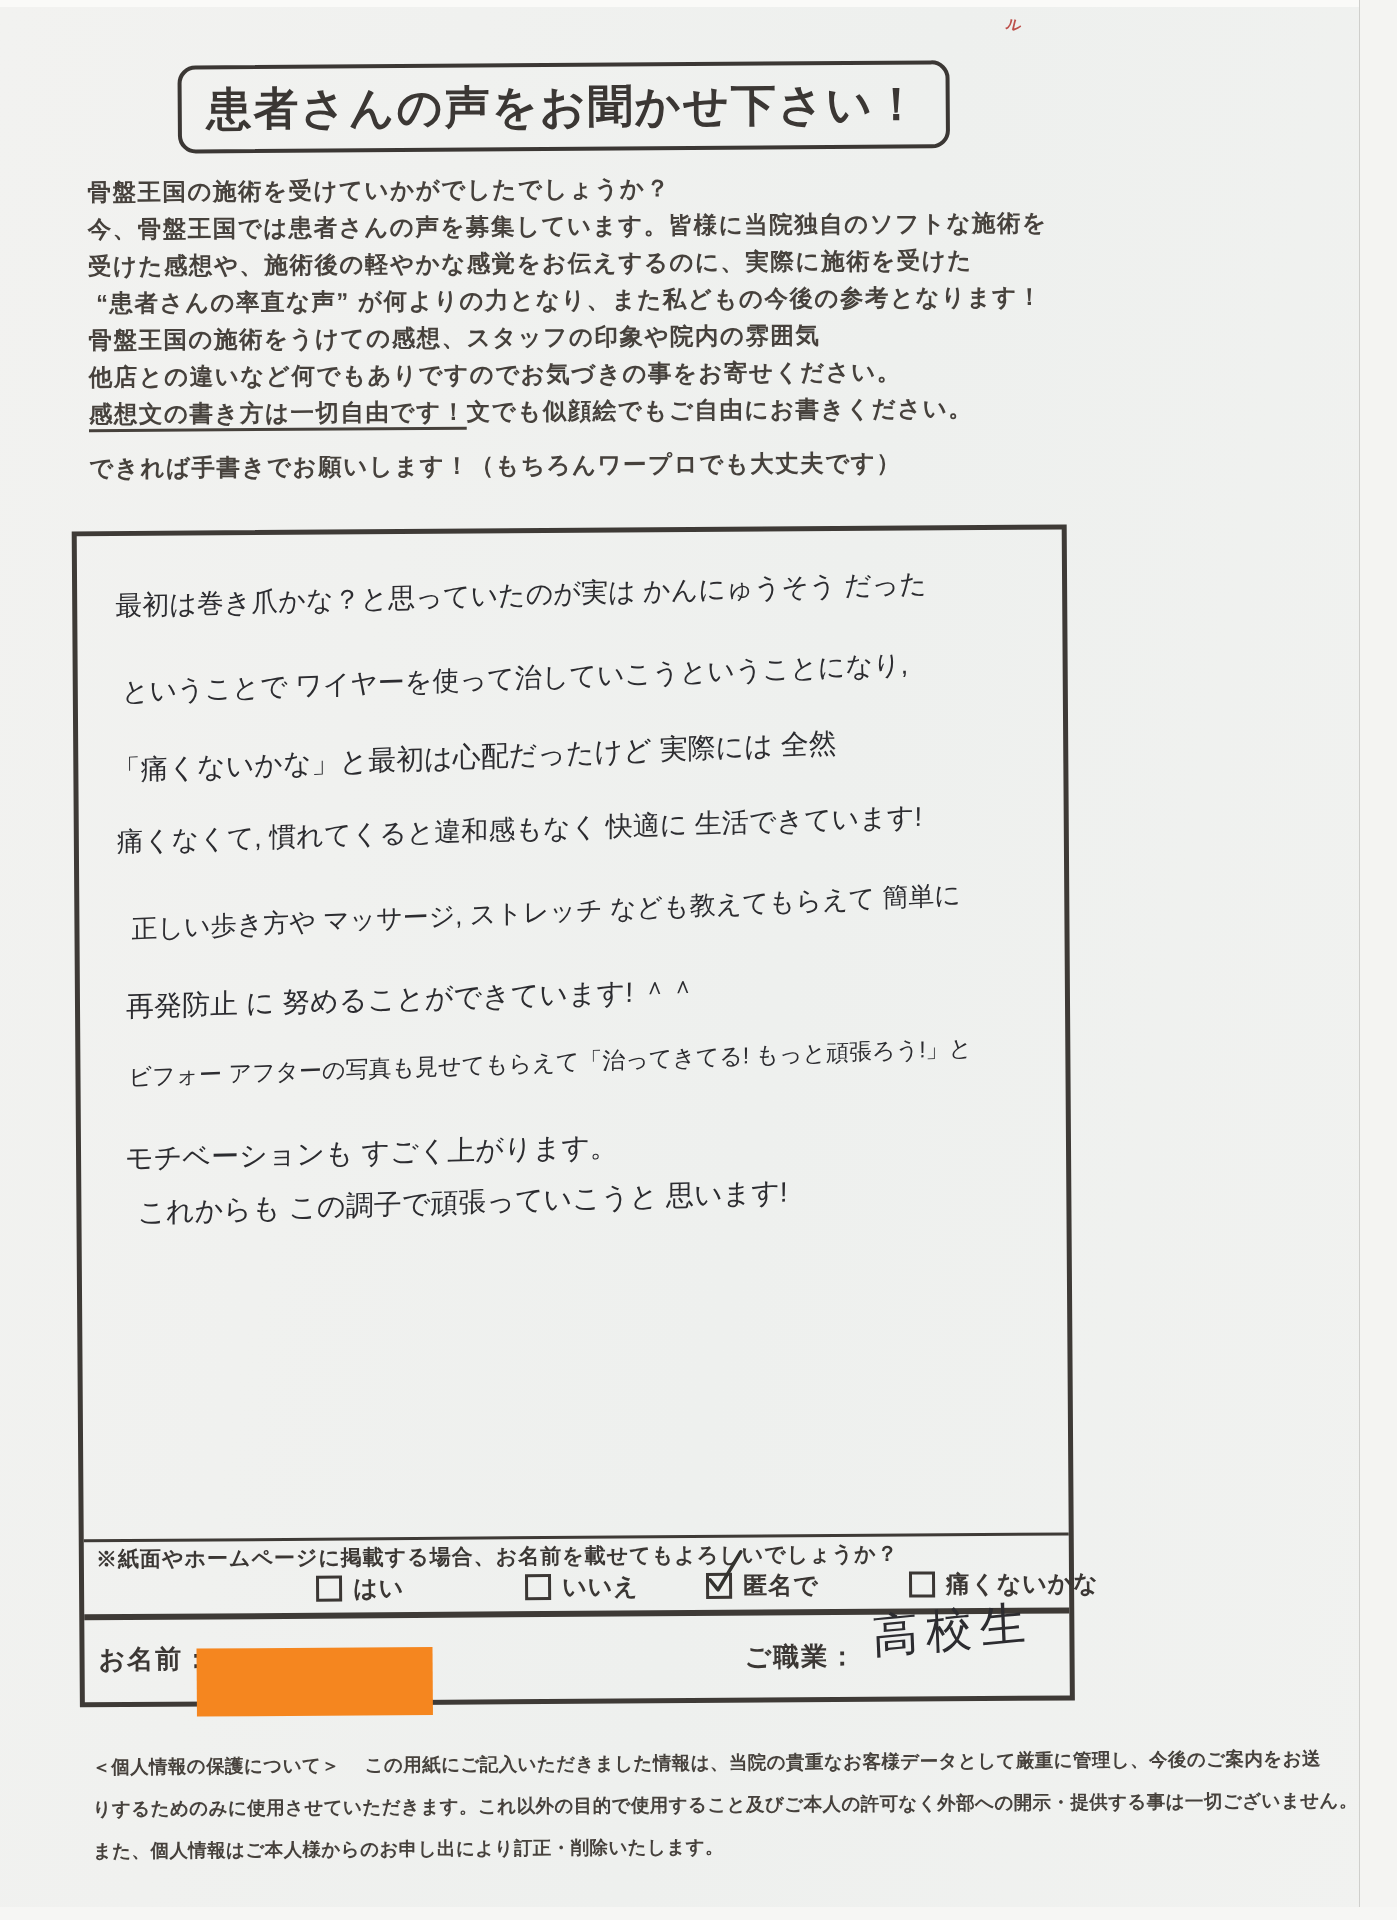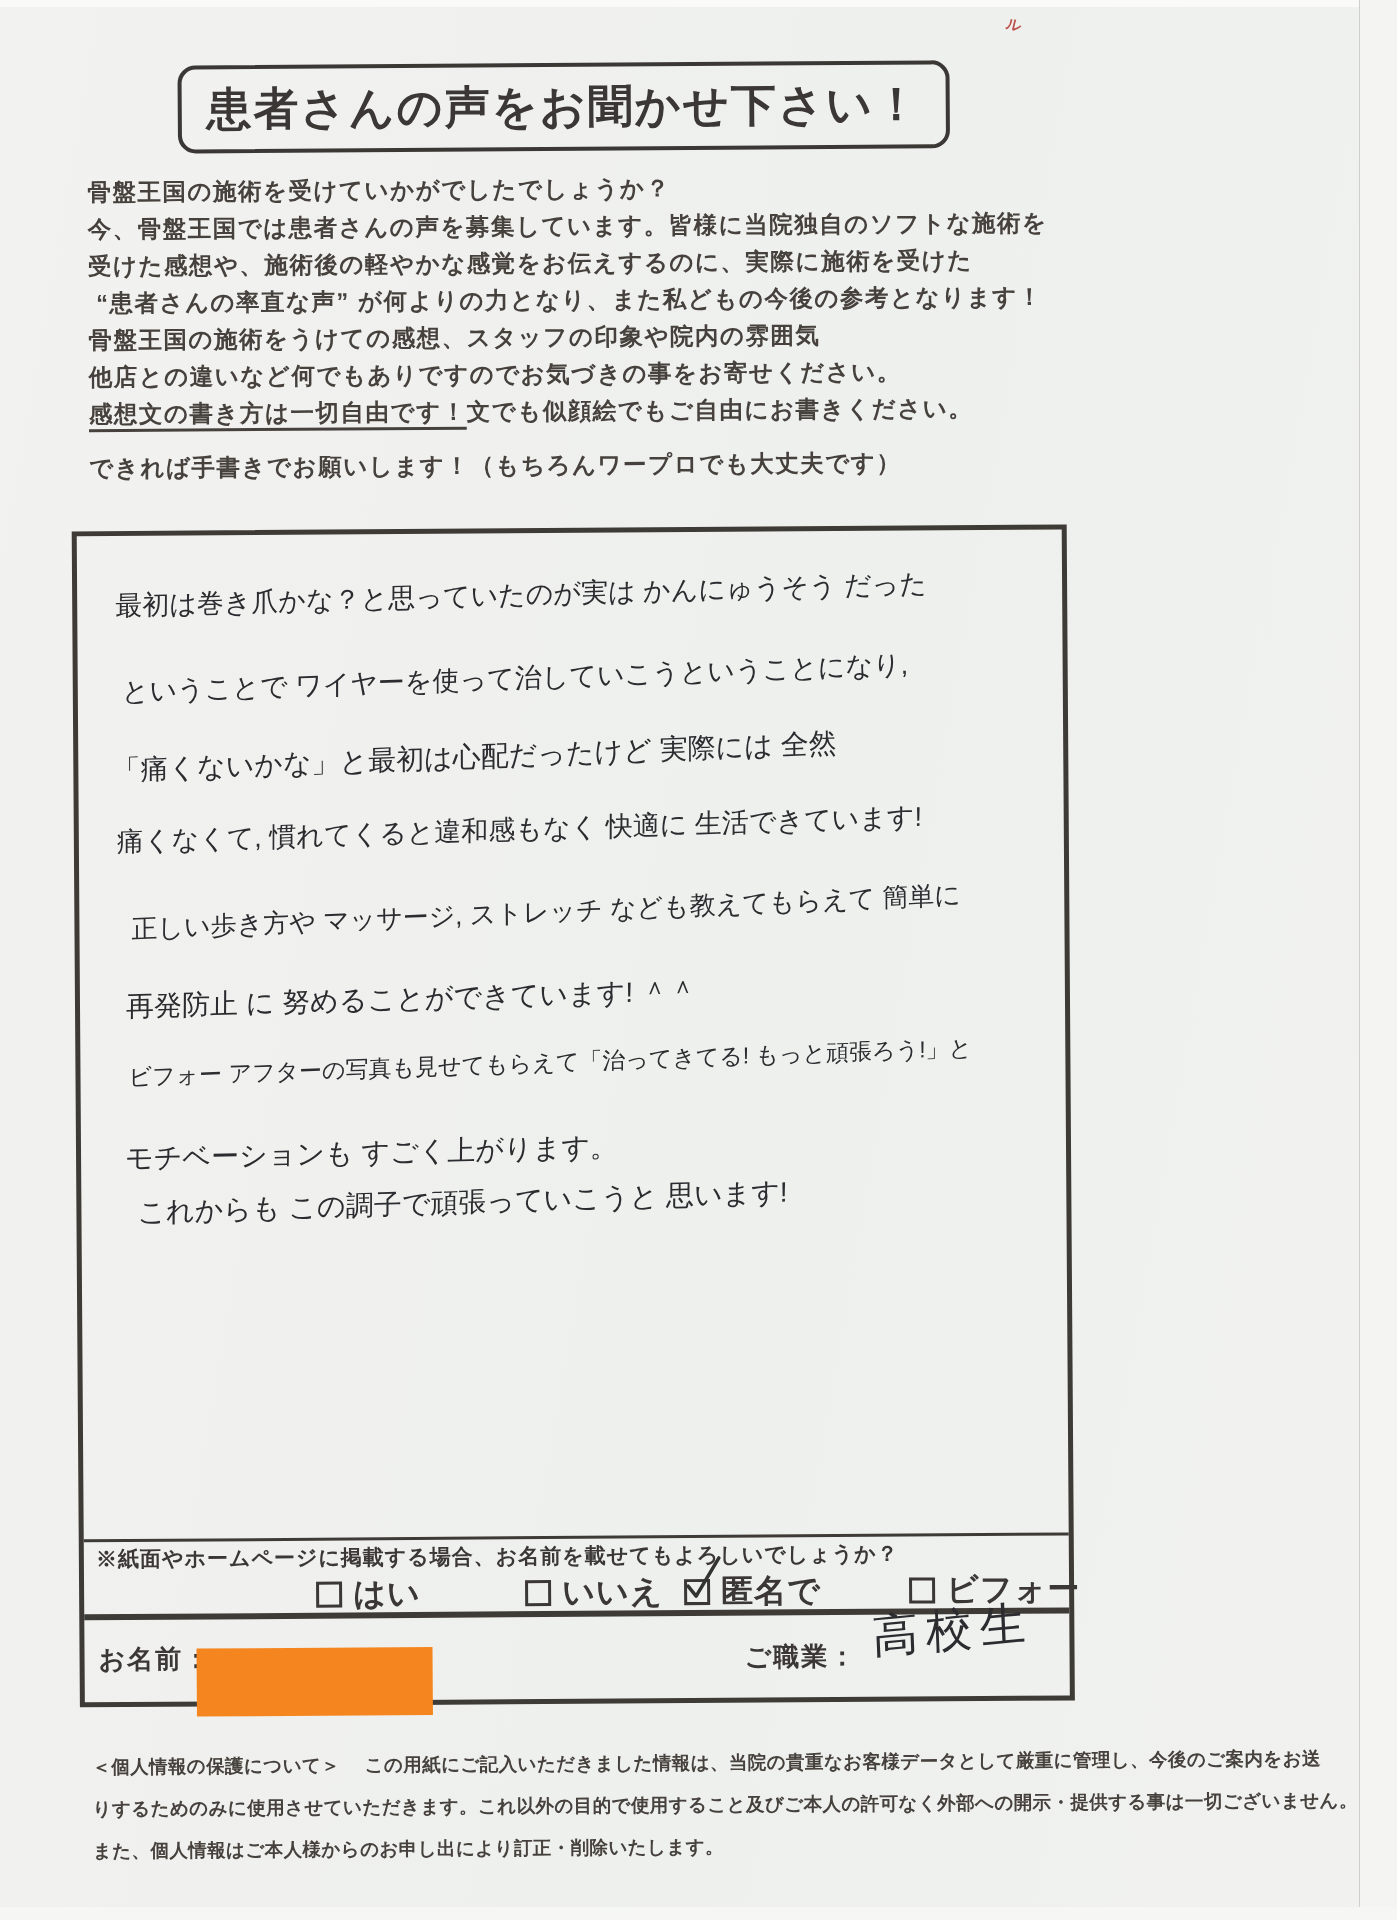--- a/index.html
+++ b/index.html
@@ -61,24 +61,24 @@
   .hw-5 { left:52px;  top:376px; font-size:26px; transform:rotate(-2deg) skewX(-2deg); }
   .hw-6 { left:46px;  top:452px; font-size:28px; transform:rotate(-1.2deg) skewX(-2deg); }
   .hw-7 { left:48px;  top:526px; font-size:23px; transform:rotate(-1.6deg) skewX(-2deg); }
   .hw-8 { left:44px;  top:604px; font-size:28px; transform:rotate(-1deg) skewX(-2deg); }
   .hw-9 { left:56px;  top:658px; font-size:28px; transform:rotate(-1.4deg) skewX(-2deg); }
 
   .consent { position:relative; height:75px; border-top:3px solid #3e3a36; padding:3px 0 0 12px; }
   .consent-q { font-size:21px; font-weight:900; letter-spacing:1px; white-space:nowrap; }
   .options { position:absolute; left:0; top:32px; width:100%; height:34px; }
   .opt { position:absolute; display:flex; align-items:center; gap:11px; }
-  .opt-1 { left:232px; } .opt-2 { left:417px;padding-left:24px; } .opt-3 { left:600px;font-family:Liberation Mono, monospace; } .opt-4 { left:825px; }
+  .opt-1 { left:232px; } .opt-2 { left:417px;padding-left:24px; } .opt-3 { left:622px;font-family:Liberation Mono, monospace; } .opt-4 { left:825px; }
   .cb { position:relative; width:26px; height:26px; border:3px solid #3b3734; flex:0 0 auto; }
   .check-svg { position:absolute; left:-4px; top:-26px; overflow:visible; }
-  .opt-label { font-size:32px; font-weight:900; letter-spacing:1px; white-space:nowrap; }
+  .opt-label { font-size:24px; font-weight:900; letter-spacing:1px; white-space:nowrap; }
 
   .name-area { position:relative; height:88px; border-top:6px solid #3e3a36; }
   .name-label { position:absolute; left:14px; top:22px; font-size:26px; font-weight:900; letter-spacing:2px; }
   .occ-label  { position:absolute; left:652px; top:24px; font-size:26px; font-weight:900; letter-spacing:2px;margin-left:8px; }
   .occ-value  {
     position:absolute; left:788px; top:-8px;
     font-size:46px; color:#2c2c30; font-weight:400; letter-spacing:8px;
     transform:rotate(-5deg) skewX(-3deg); transform-origin:left center; white-space:nowrap;
   }
 
@@ -142,21 +142,21 @@
           <div class="opt opt-3">
             <span class="cb">
               <svg class="check-svg" width="40" height="44" viewBox="0 0 40 44">
                 <path d="M5 30 L13 40 L36 2" fill="none" stroke="#33332f" stroke-width="3.5" stroke-linecap="round" stroke-linejoin="round"></path>
               </svg>
             </span>
             <span class="opt-label">匿名で</span>
           </div>
           <div class="opt opt-4">
             <span class="cb"></span>
-            <span class="opt-label">ビフォー</span>
+            <span class="opt-label">痛くないかな</span>
           </div>
         </div>
       </div>
 
       <div class="name-area">
         <span class="name-label">お名前：</span>
         <span class="occ-label">ご職業：</span>
         <span class="occ-value">高校生</span>
       </div>
 

